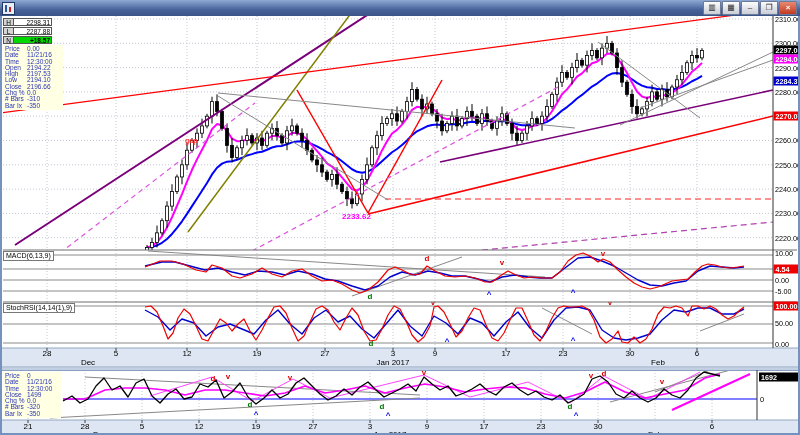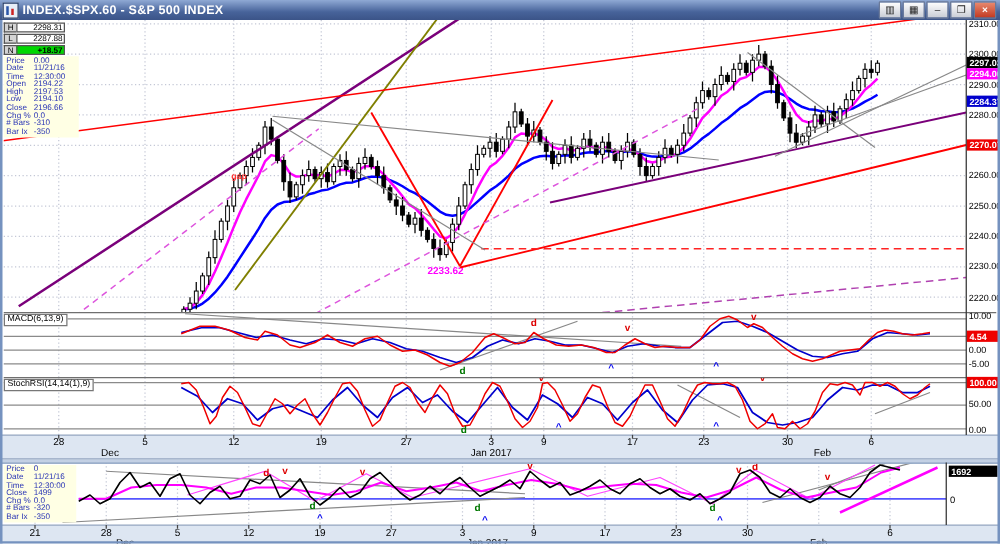--- a/index.html
+++ b/index.html
@@ -39,21 +39,20 @@
   
   .frame{background:#7592bf;z-index:40;}
 </style>
 </head>
 <body>
 
 <div id="win">
 
   <div id="titlebar" class="abs">
     <span class="ticon"></span>
-    <span class="ttl">INDEX.$SPX.60 - S&amp;P 500 INDEX</span>
     <span class="tbtns">
       <span class="tbtn">▥</span>
       <span class="tbtn">▦</span>
       <span class="tbtn">–</span>
       <span class="tbtn">❐</span>
       <span class="tbtn close">×</span>
     </span>
   </div>
 
   <svg id="chart" class="abs" style="left:0;top:0;" width="800" height="435">

